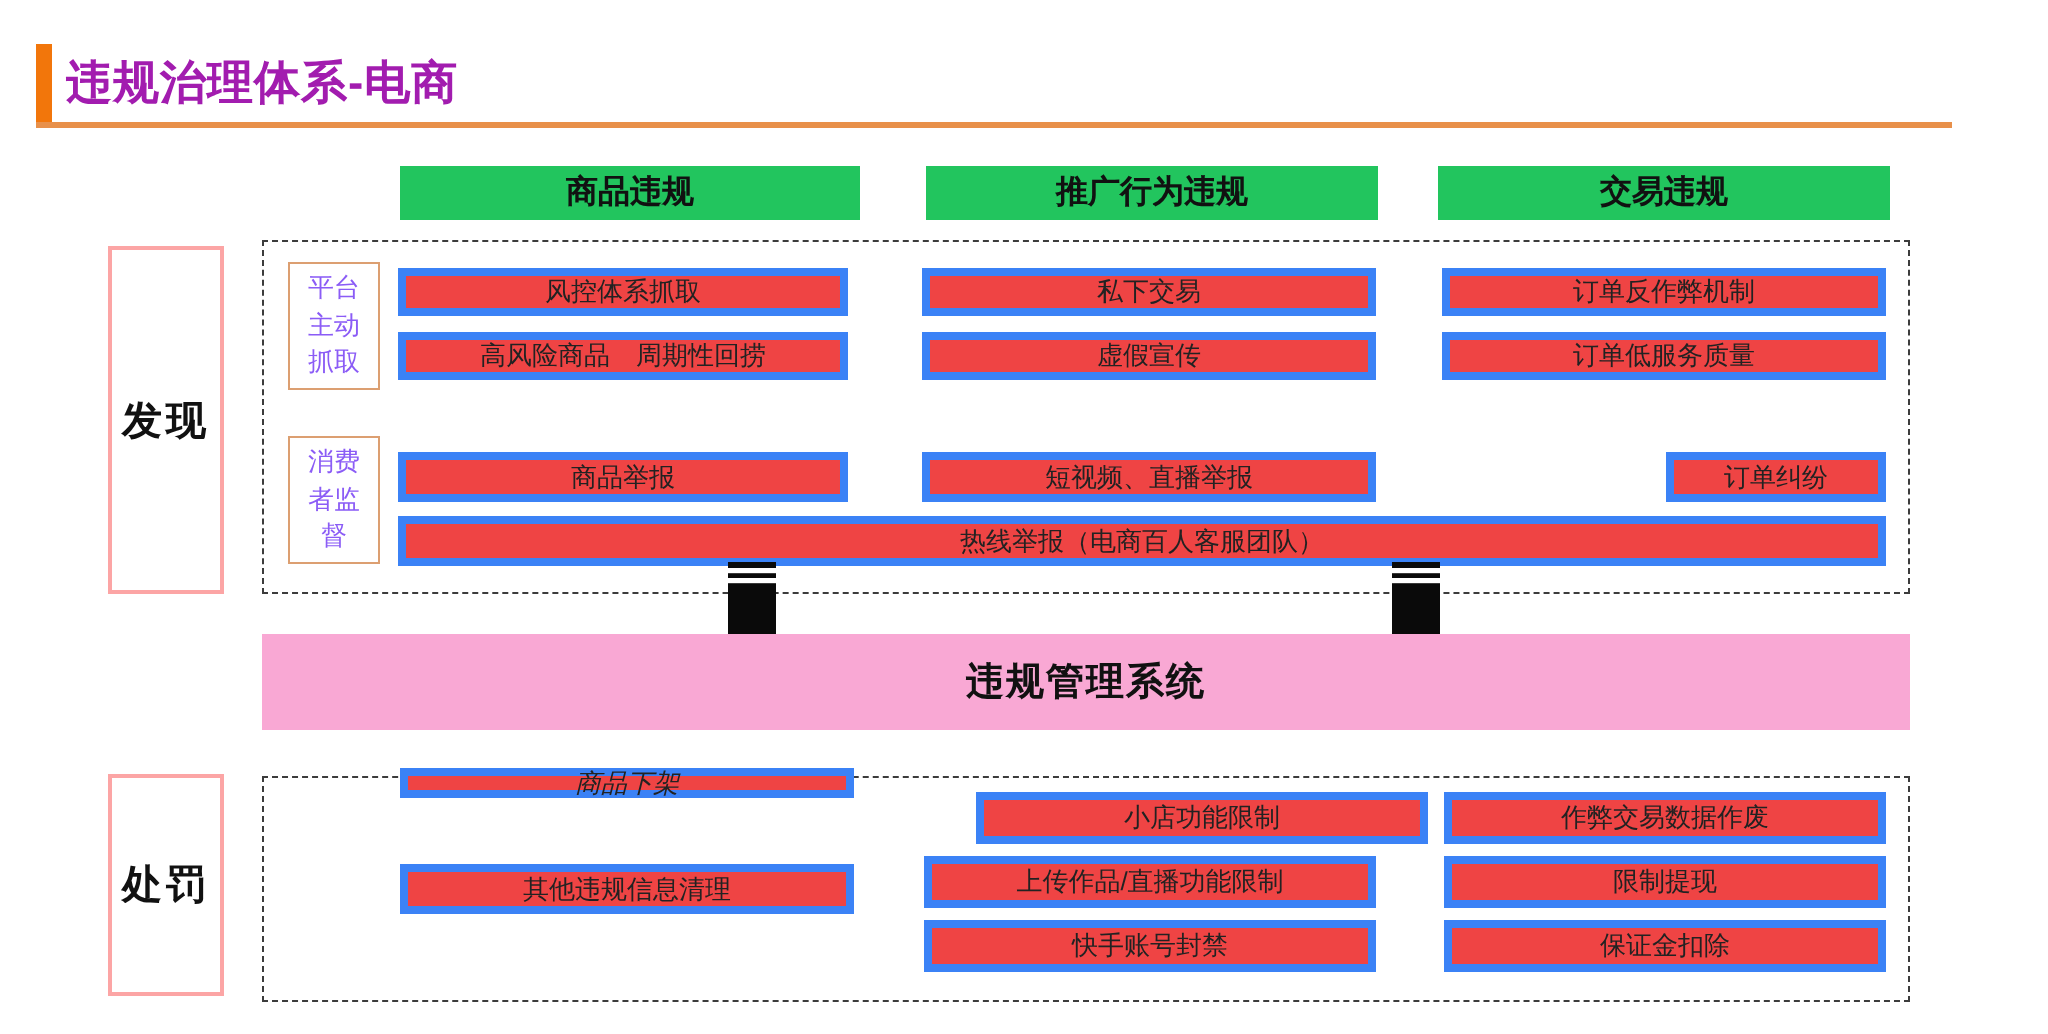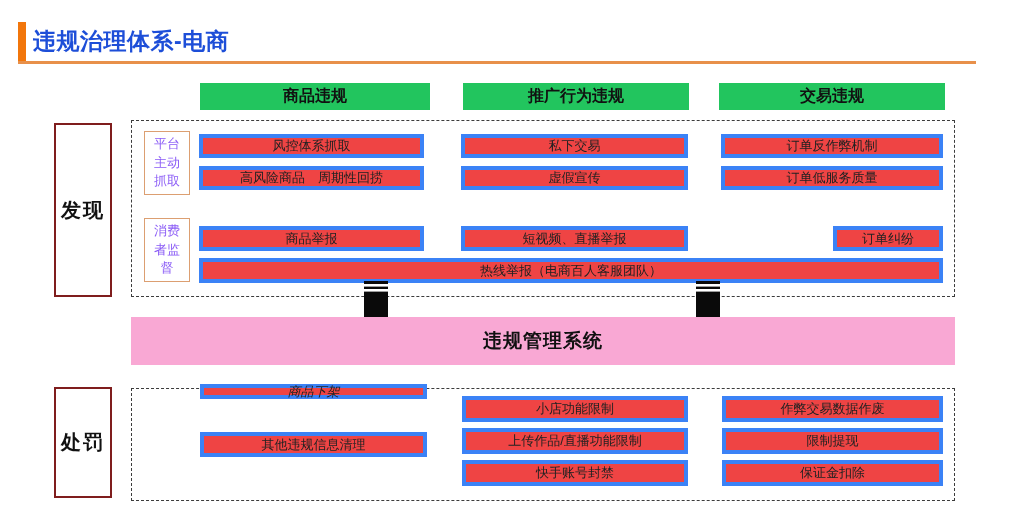--- a/index.html
+++ b/index.html
@@ -3,29 +3,29 @@
 <meta charset="utf-8">
 <style>
   html,body{margin:0;padding:0;background:#ffffff;}
   .stage{
     position:relative;width:1024px;height:517px;background:#ffffff;overflow:hidden;
     font-family:"Liberation Sans","DejaVu Sans",sans-serif;color:#1c1c1c;
   }
   .abs{position:absolute;box-sizing:border-box;}
   
   .title-accent{left:18px;top:22px;width:8px;height:41px;background:#F2760B;}
-  .page-title{left:33px;top:26px;font-size:23px;font-weight:bold;color:#1d4ed8;letter-spacing:.5px;white-space:nowrap;}
+  .page-title{left:33px;top:26px;font-size:23px;font-weight:bold;color:#a21caf;letter-spacing:.5px;white-space:nowrap;}
   .title-underline{left:18px;top:61px;width:958px;height:3px;background:#E8904A;}
   
   .hdr{background:#22c55e;color:#111;font-weight:bold;font-size:16px;
        display:flex;align-items:center;justify-content:center;}
   
   .dash{border:1px dashed #3c3c3c;background:transparent;}
   
-  .side{border:2px solid #7f1d1d;background:#fff;display:flex;align-items:center;justify-content:center;
+  .side{border:2px solid #fca5a5;background:#fff;display:flex;align-items:center;justify-content:center;
         font-size:20px;font-weight:bold;color:#111;letter-spacing:2px;}
   
   .glabel{border:1px solid #DC9F71;background:#fff;display:flex;align-items:center;justify-content:center;
           text-align:center;font-size:13px;line-height:1.45;color:#8b5cf6;padding:0 6px;}
   
   .obox{border:4px solid #3b82f6;background:#ef4444;display:flex;align-items:center;justify-content:center;
         font-size:13px;color:#222;white-space:nowrap;}
   
   .sysbar{background:#f9a8d4;display:flex;align-items:center;justify-content:center;
           font-size:19px;font-weight:bold;color:#111;letter-spacing:1px;}
@@ -77,21 +77,21 @@
   </svg>
 
   <div class="abs sysbar" style="left:131px;top:317px;width:824px;height:48px;">违规管理系统</div>
 
   <div class="abs side" style="left:54px;top:387px;width:58px;height:111px;">处罚</div>
   <div class="abs dash" style="left:131px;top:388px;width:824px;height:113px;"></div>
 
   <div class="abs obox" style="left:200px;top:384px;width:227px;height:15px;font-style:italic;">商品下架</div>
   <div class="abs obox" style="left:200px;top:432px;width:227px;height:25px;">其他违规信息清理</div>
 
-  <div class="abs obox" style="left:462px;top:396px;width:226px;height:26px;">小店功能限制</div>
+  <div class="abs obox" style="left:488px;top:396px;width:226px;height:26px;">小店功能限制</div>
   <div class="abs obox" style="left:462px;top:428px;width:226px;height:26px;">上传作品/直播功能限制</div>
   <div class="abs obox" style="left:462px;top:460px;width:226px;height:26px;">快手账号封禁</div>
 
   <div class="abs obox" style="left:722px;top:396px;width:221px;height:26px;">作弊交易数据作废</div>
   <div class="abs obox" style="left:722px;top:428px;width:221px;height:26px;">限制提现</div>
   <div class="abs obox" style="left:722px;top:460px;width:221px;height:26px;">保证金扣除</div>
 
 </div>
 
 </body></html>

